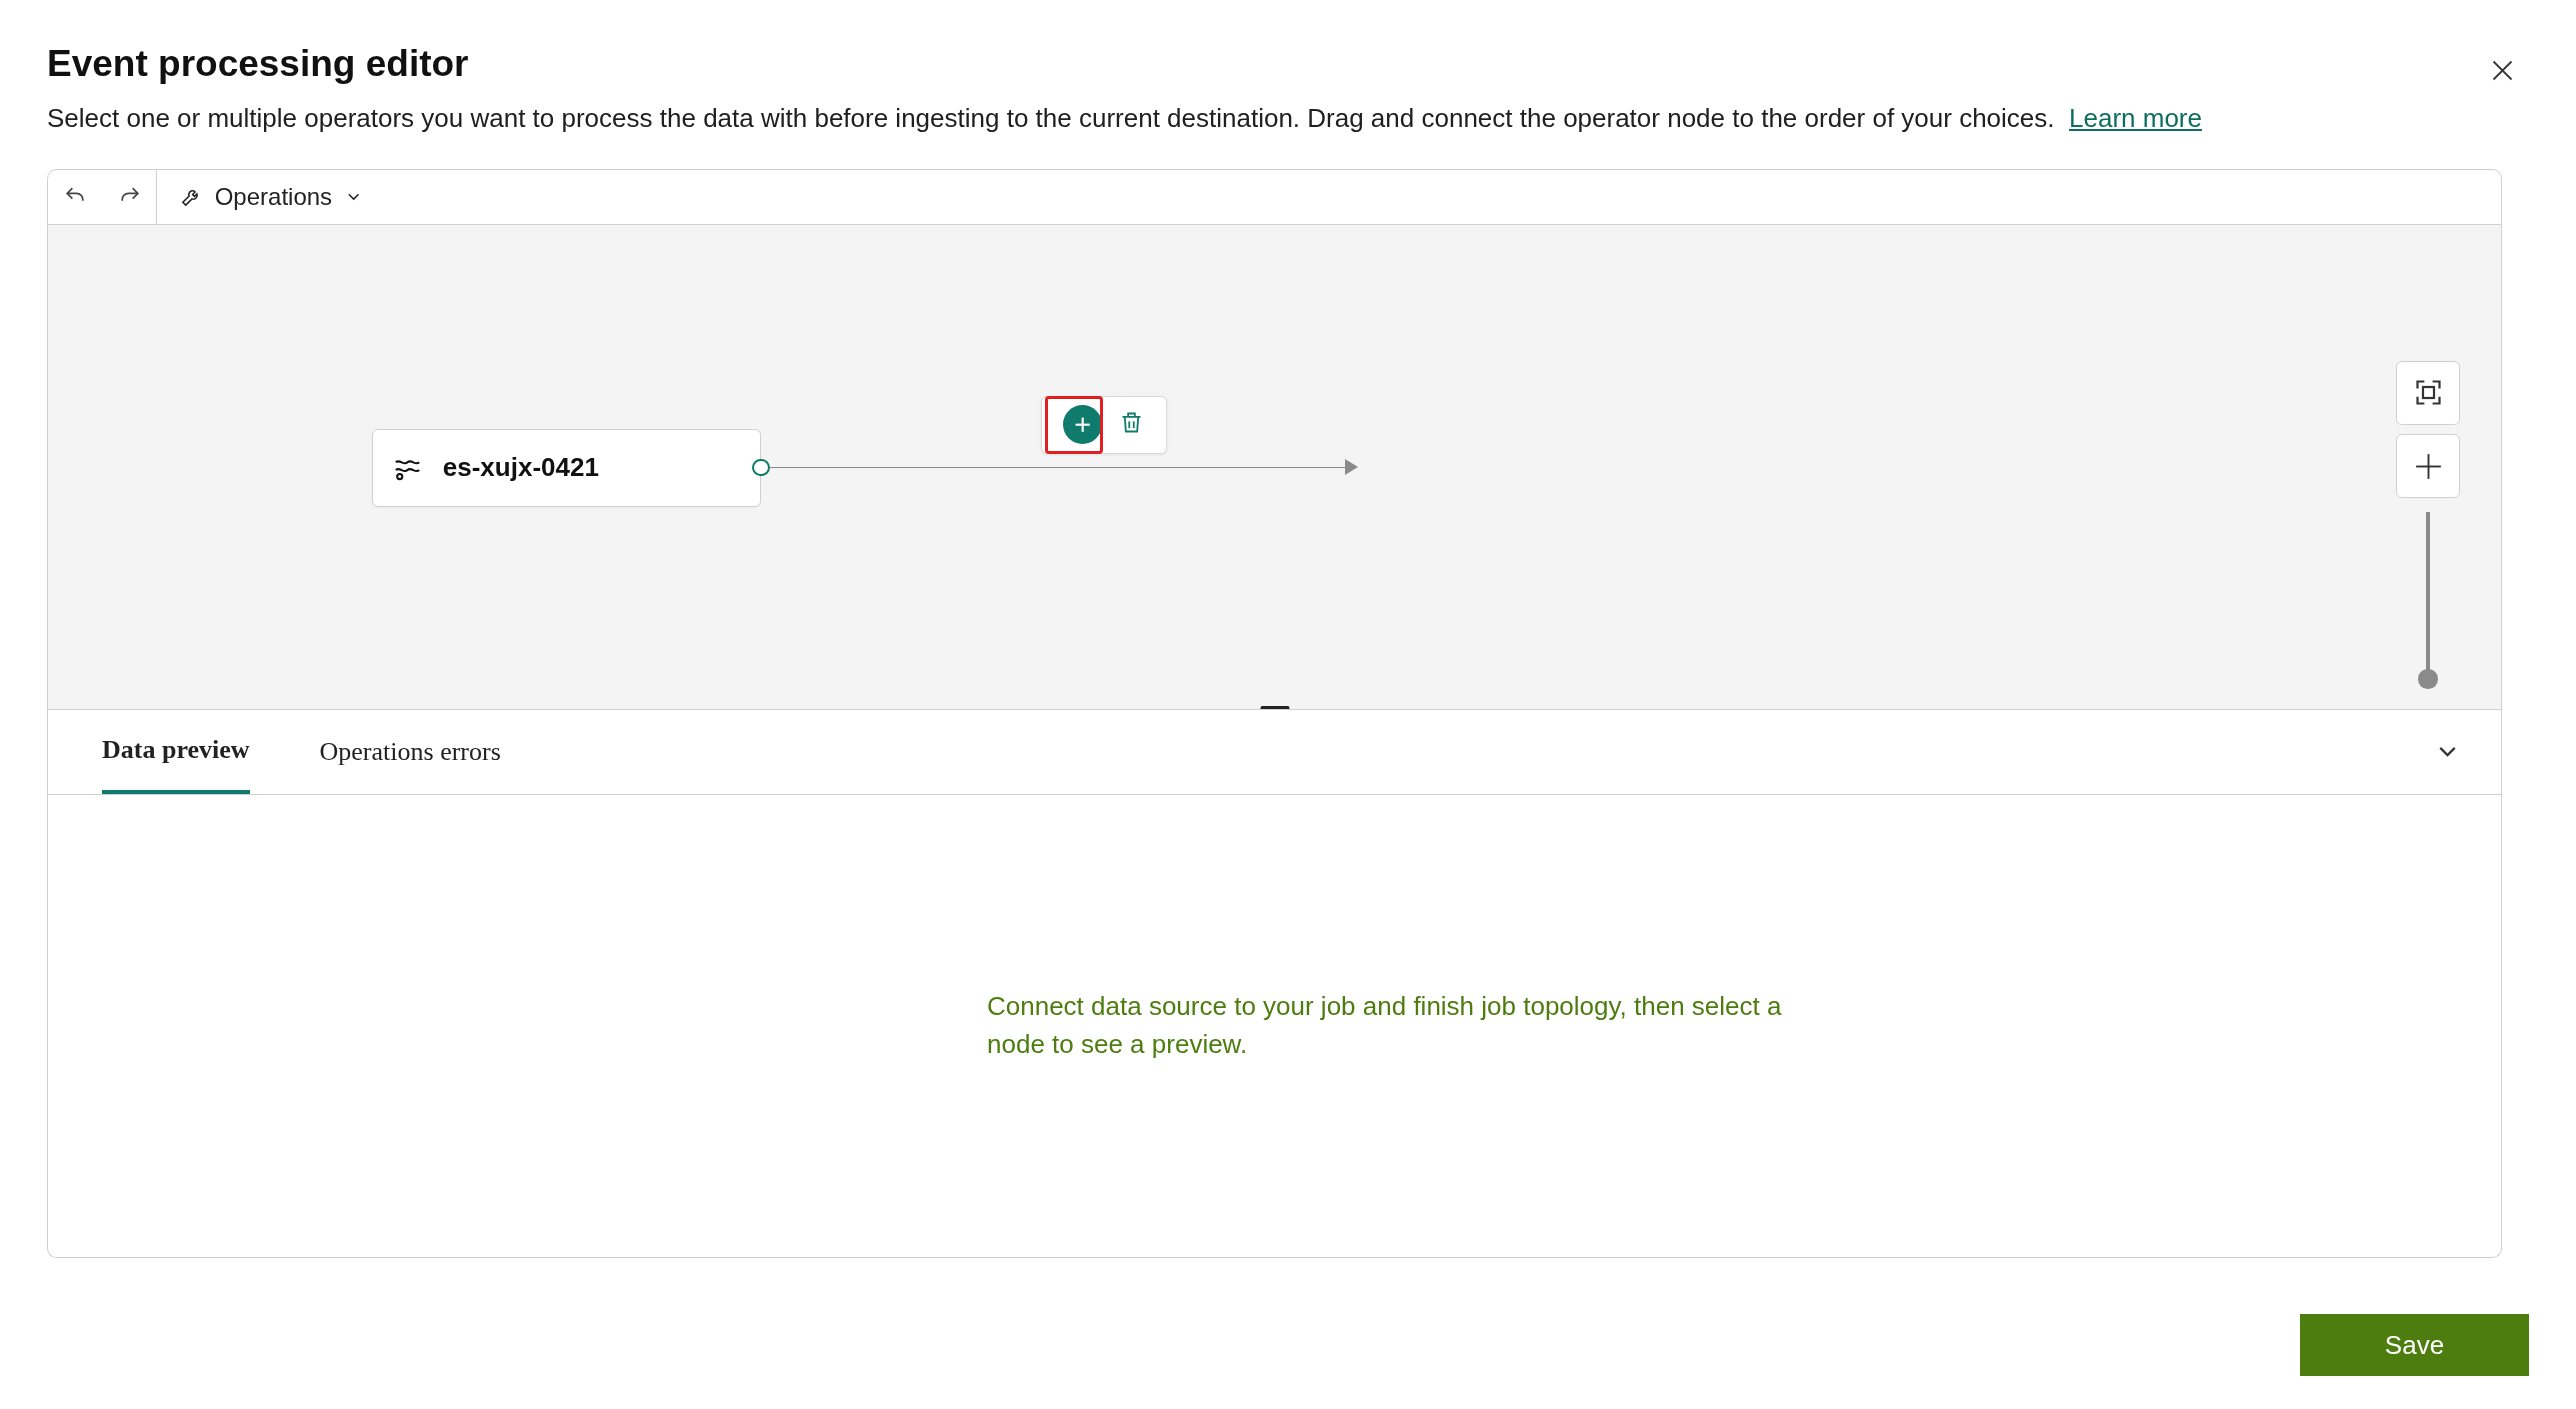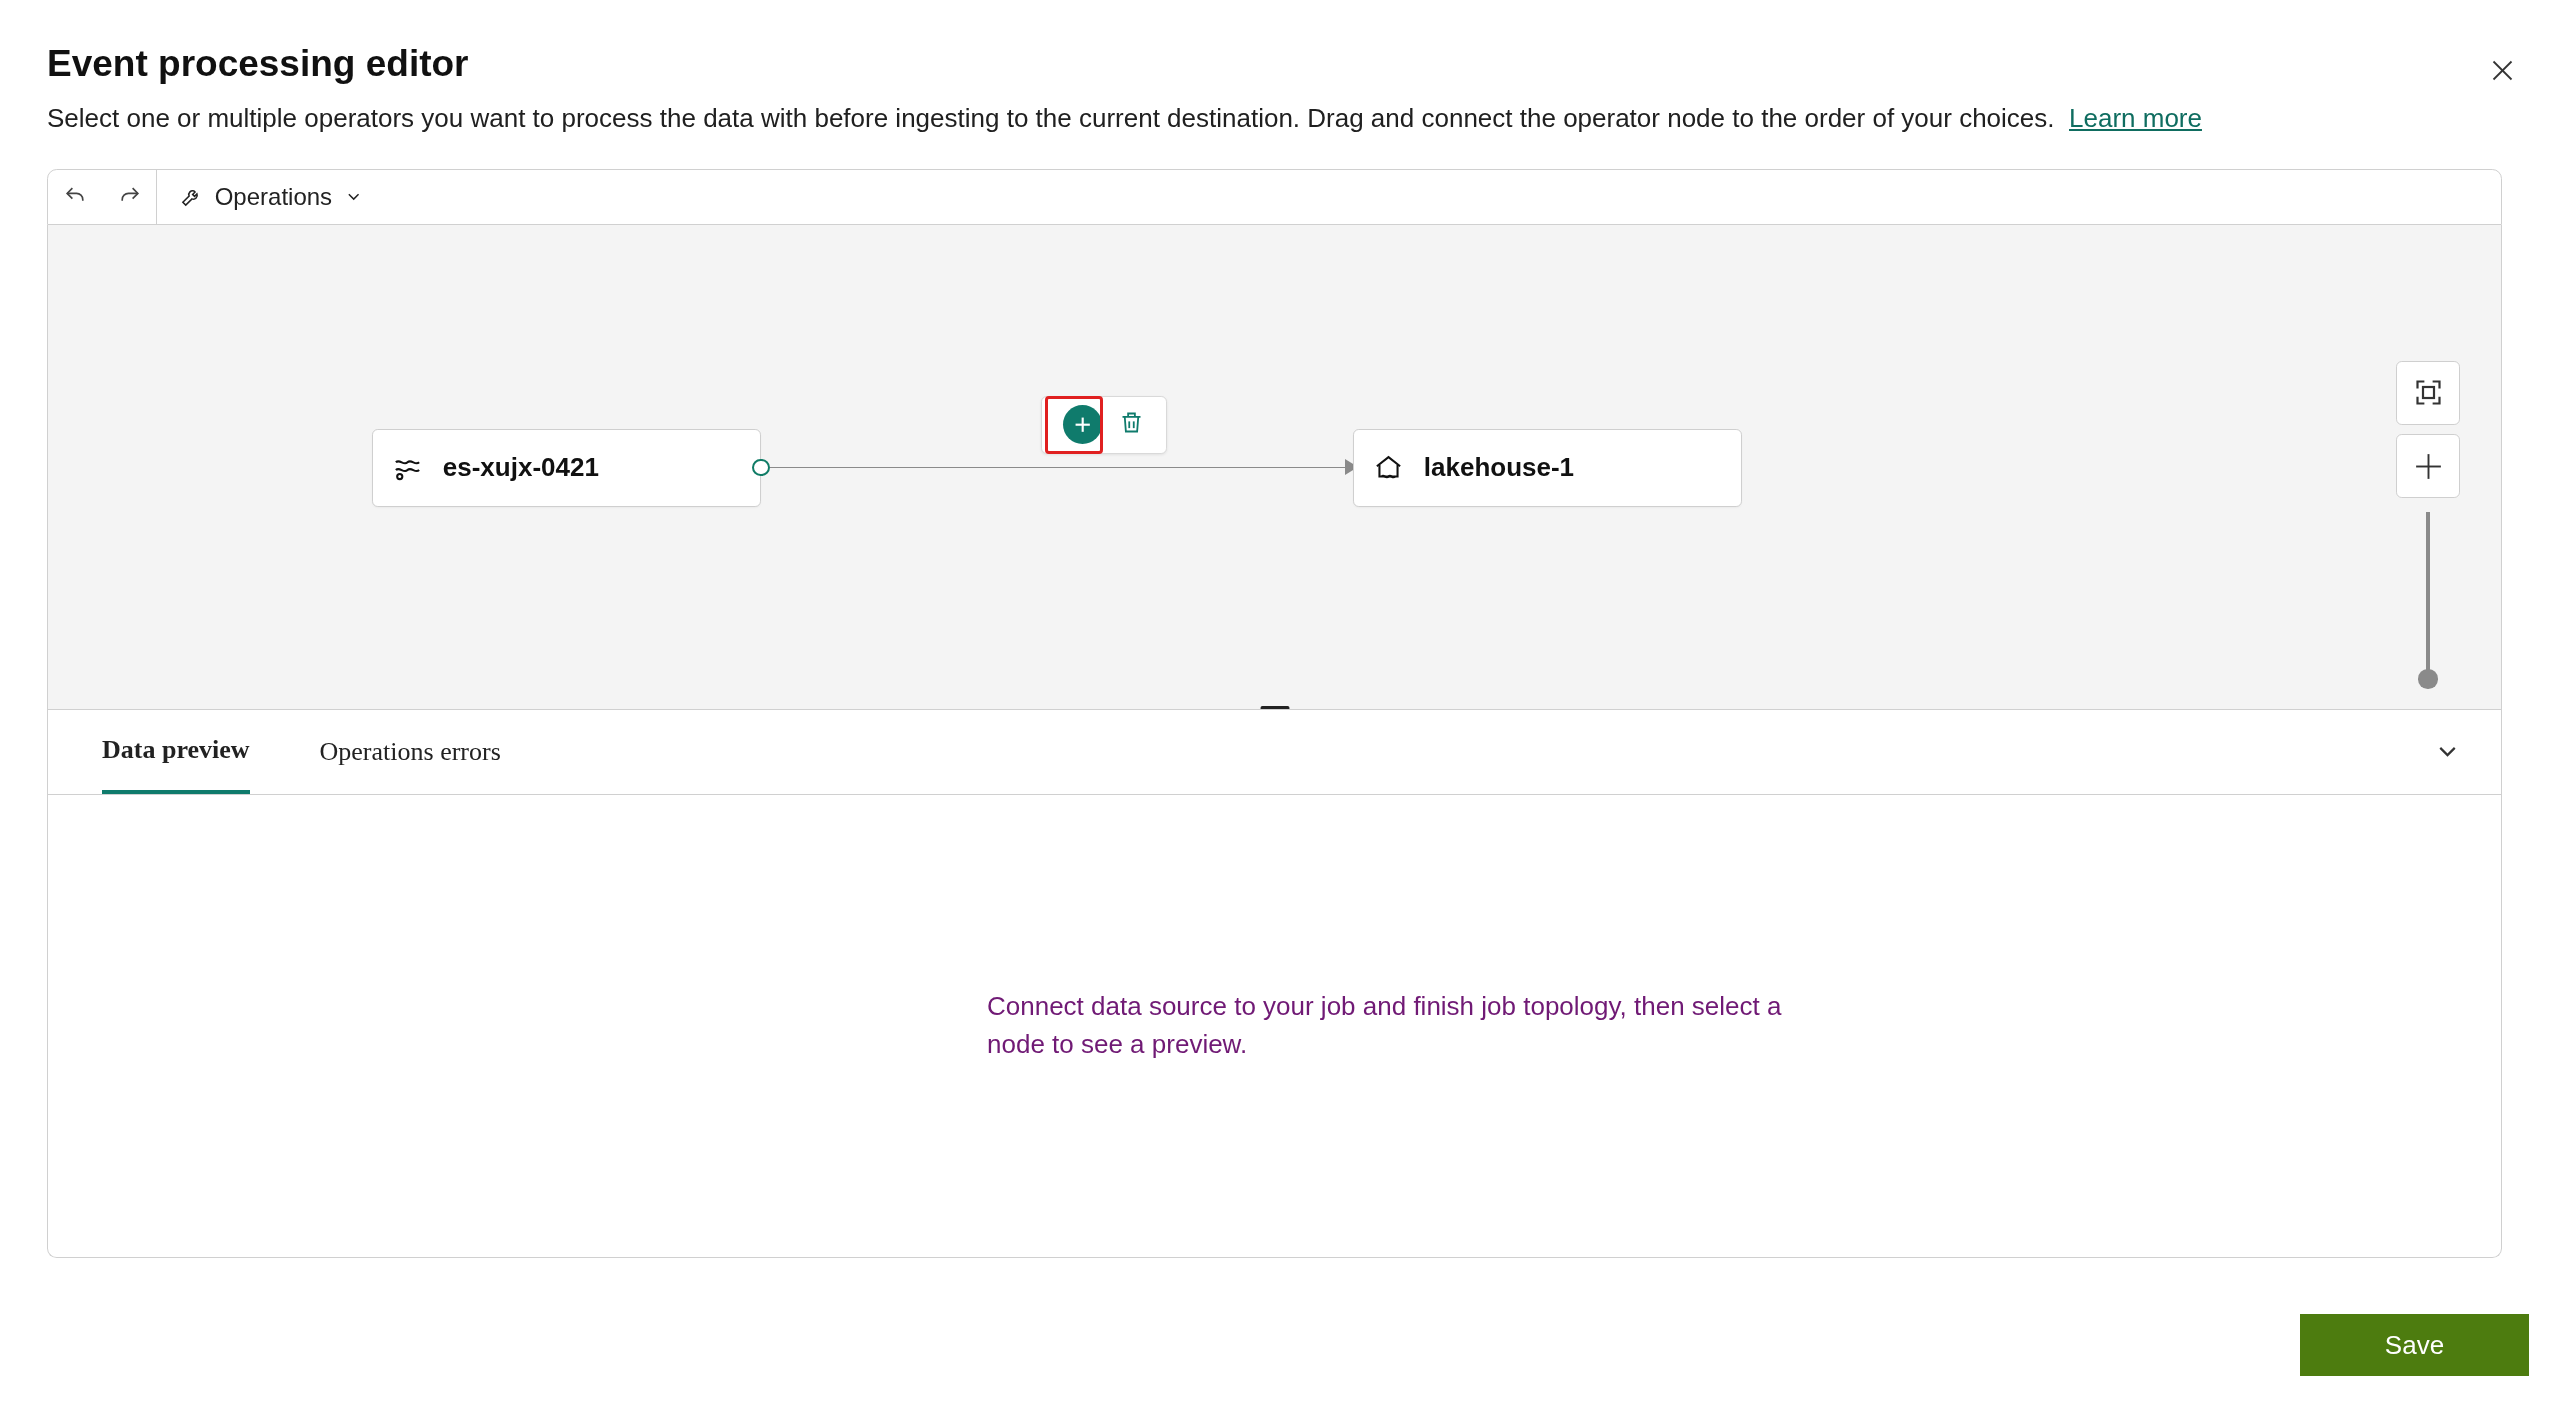--- a/index.html
+++ b/index.html
@@ -185,21 +185,21 @@
     border-radius:0 0 9.7px 9.7px;
     height:463px;
     display:flex;flex-direction:column;justify-content:center;
     padding-left:939px;
     background:#fff;
   }
   .preview h2 {
     font-size:31px;font-weight:700;margin:0 0 19.4px 0;color:#111;
   }
   .preview p {
-    font-size:26px;margin:0;color:#701a75;max-width:856px;line-height:1.45;
+    font-size:26px;margin:0;color:#4d7c0f;max-width:856px;line-height:1.45;
   }
   
   .footer {
     position:absolute;
     right:47px; bottom:33px;
   }
   .save-btn {
     width:229px;height:62px;
     background:#4d7c0f;color:#fff;
     border:none;font-size:26px;
@@ -277,28 +277,20 @@
             <path d="M4 7h16"></path>
             <path d="M9 7V4h6v3"></path>
             <path d="M6 7l1 13h10l1-13"></path>
             <line x1="10" y1="11" x2="10" y2="17"></line>
             <line x1="14" y1="11" x2="14" y2="17"></line>
           </svg>
       </div>
     </div>
     <div class="edge-plus-hl"></div>
 
-    <div class="node node-b">
-      <svg width="31" height="31" viewBox="0 0 24 24" fill="none" stroke="#111" stroke-width="1.6">
-          <path d="M3 11l9-7 9 7"></path>
-          <path d="M5 10v9h14v-9"></path>
-          <path d="M7 19c1-2 3 2 5 0s3 2 5 0"></path>
-        </svg>
-      <span class="node-label">lakehouse-1</span>
-    </div>
 
     <div class="zoom-tools">
       <div class="zoom-btn">
         <svg width="33" height="33" viewBox="0 0 24 24" fill="none" stroke="#333" stroke-width="1.6">
             <path d="M4 9V4h5"></path>
             <path d="M20 9V4h-5"></path>
             <path d="M4 15v5h5"></path>
             <path d="M20 15v5h-5"></path>
             <rect x="8" y="8" width="8" height="8"></rect>
           </svg>

